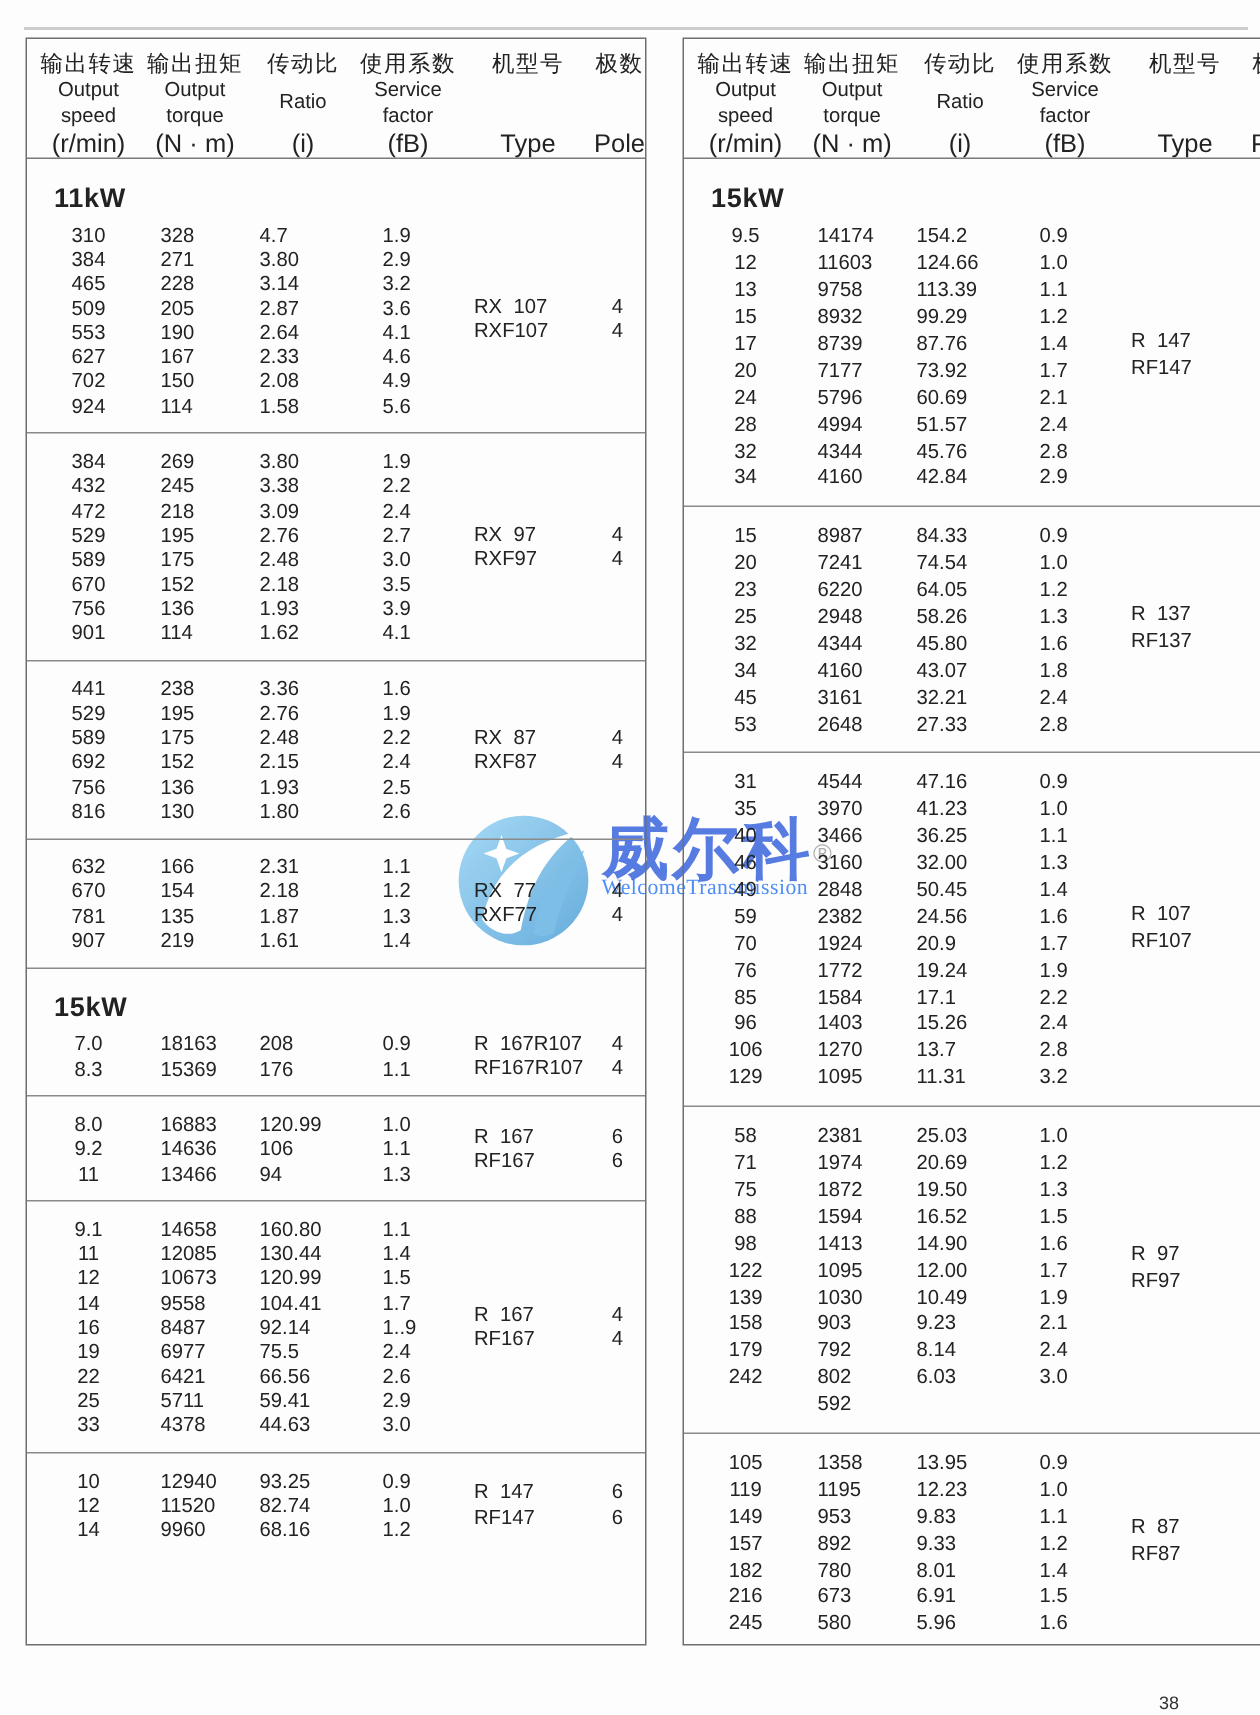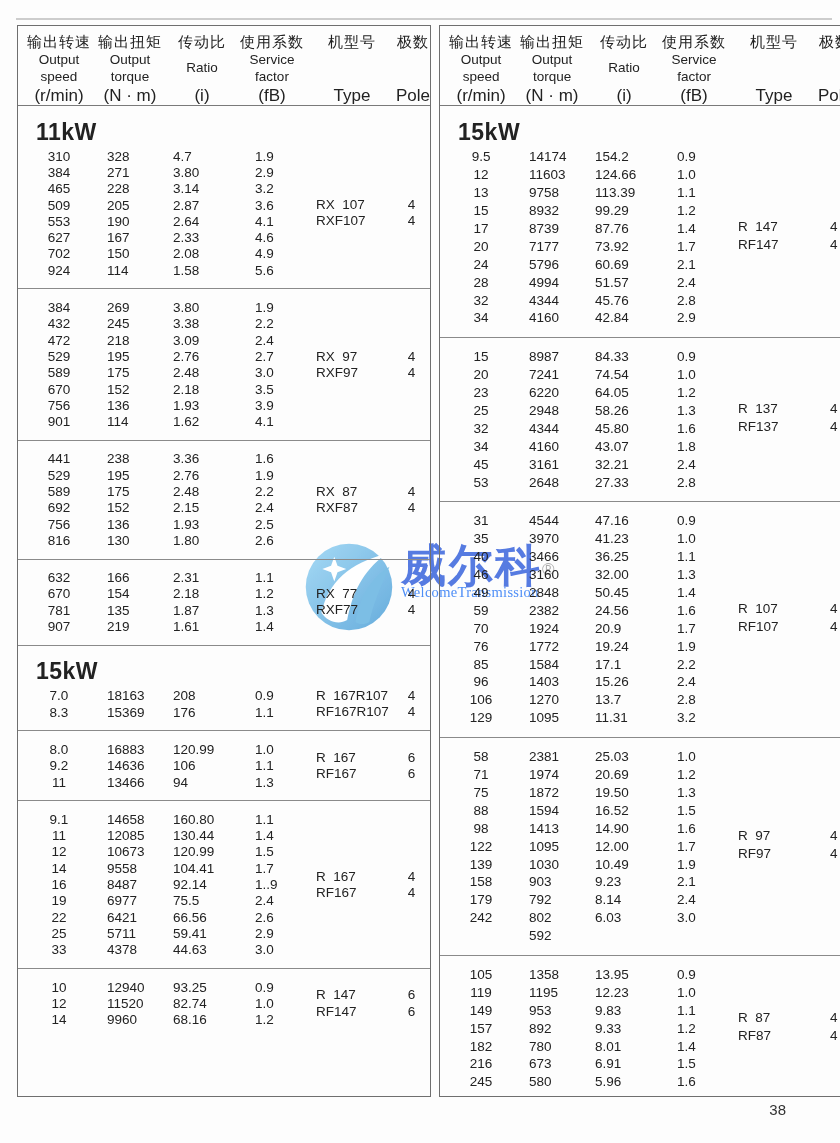--- a/index.html
+++ b/index.html
@@ -1,31 +1,31 @@
 <!DOCTYPE html>
 <html><head>
 <meta charset="utf-8">
 <style>
   html,body{margin:0;padding:0;}
   body{width:840px;height:1143px;background:#fdfdfd;font-family:"Liberation Sans",sans-serif;color:#222;position:relative;overflow:hidden;}
   .page{position:absolute;inset:0;}
   .top-rule{position:absolute;left:16px;right:8px;top:18px;height:2px;background:#cdcdcd;}
-  .columns{position:absolute;left:17px;right:8px;top:25px;bottom:46px;display:flex;gap:8px;z-index:1;}
+  .columns{position:absolute;left:17px;right:8px;top:25px;bottom:46px;display:flex;gap:24px;z-index:1;}
   .col{flex:1 1 0;border:1px solid #6f6f6f;display:flex;flex-direction:column;box-sizing:border-box;background:transparent;}
   
   .header{height:80px;box-sizing:border-box;border-bottom:1px solid #7a7a7a;display:grid;grid-template-columns:66px 76px 68px 72px 88px 1fr;padding:7px 0 8px 8px;}
   .hcol{display:flex;flex-direction:column;align-items:center;text-align:center;}
   .hzh{font-size:15px;letter-spacing:1px;white-space:nowrap;}
   .hmid{flex:1;display:flex;flex-direction:column;justify-content:center;}
   .hen{font-size:13.5px;line-height:1.25;}
   .hunit{font-size:17px;white-space:nowrap;}
   
   .block{box-sizing:border-box;border-bottom:1px solid #8a8a8a;padding:10px 0;}
   .block.grow{flex:1;border-bottom:none;}
-  .ptitle{height:32px;display:flex;align-items:center;padding-left:18px;font-size:23px;font-weight:bold;letter-spacing:0.5px;}
+  .ptitle{height:32px;display:flex;align-items:center;padding-left:18px;font-size:18px;font-weight:bold;letter-spacing:0.5px;}
   .rows{position:relative;}
   .row{display:grid;grid-template-columns:66px 76px 68px 72px 88px 1fr;padding-left:8px;font-size:13.5px;align-items:center;}
   .col-left .row{height:16.3px;}
   .col-right .row{height:17.9px;}
   .c0{text-align:center;}
   .c1{padding-left:15px;}
   .c2{padding-left:5px;}
   .c3{padding-left:19px;}
   .types{position:absolute;left:298px;right:0;top:50%;transform:translateY(-50%);}
   .tline{display:flex;font-size:13.5px;}
@@ -33,21 +33,21 @@
   .col-right .tline{height:17.9px;}
   .tmodel{width:88px;white-space:pre;}
   .tpole{width:42px;text-align:center;}
   
   .watermark{position:absolute;left:303px;top:541px;z-index:0;display:flex;align-items:flex-start;opacity:0.9;}
   .wlogo{width:92px;height:92px;flex:0 0 auto;opacity:0.88;}
   .wtext{margin-left:6px;margin-top:2px;}
   .wzh{font-size:45px;font-weight:bold;color:#1d4ed8;letter-spacing:2px;line-height:1.0;opacity:0.82;}
   .wreg{font-size:17px;color:#a5a5a5;vertical-align:super;font-weight:normal;}
   .wen{font-family:"Liberation Serif",serif;font-size:14.5px;color:#3b82f6;margin-top:-4px;letter-spacing:0.3px;}
-  .page-number{position:absolute;right:54px;top:1101px;font-size:15px;color:#333;}
+  .page-number{position:absolute;right:54px;top:1128px;font-size:12px;color:#333;}
 </style>
 </head>
 <body>
 
 <div class="page">
   <div class="top-rule"></div>
 
   <div class="watermark">
     <svg class="wlogo" viewBox="0 0 100 100">
       <defs>

